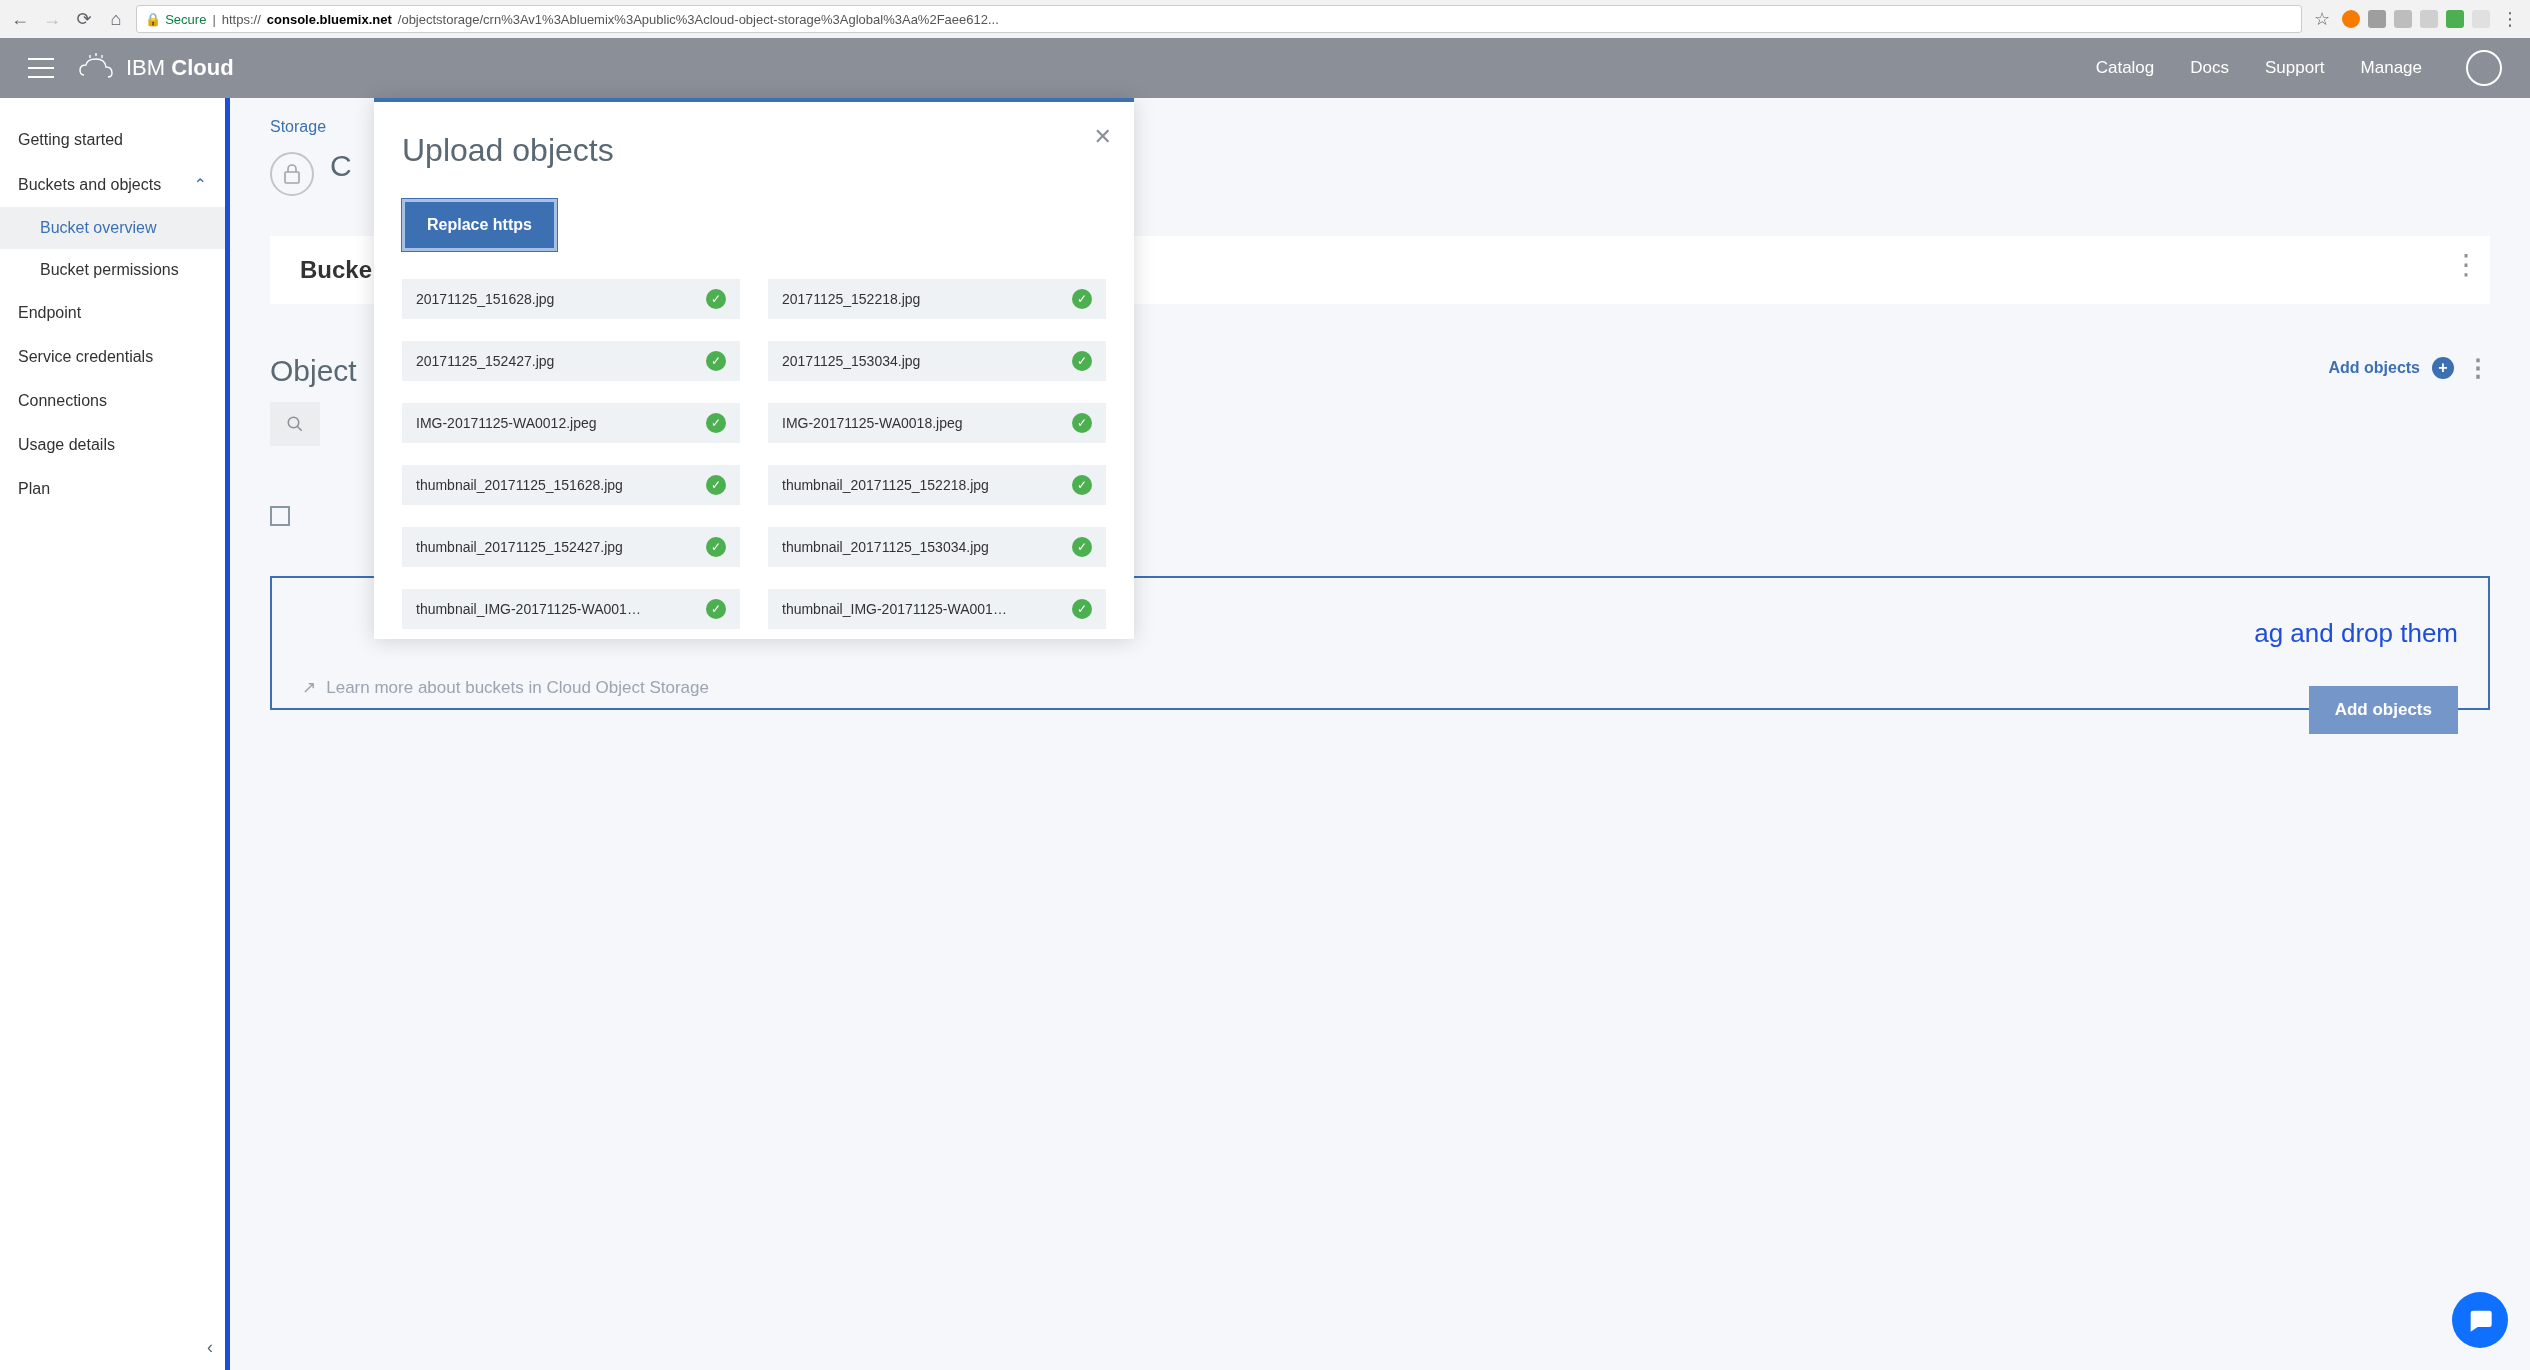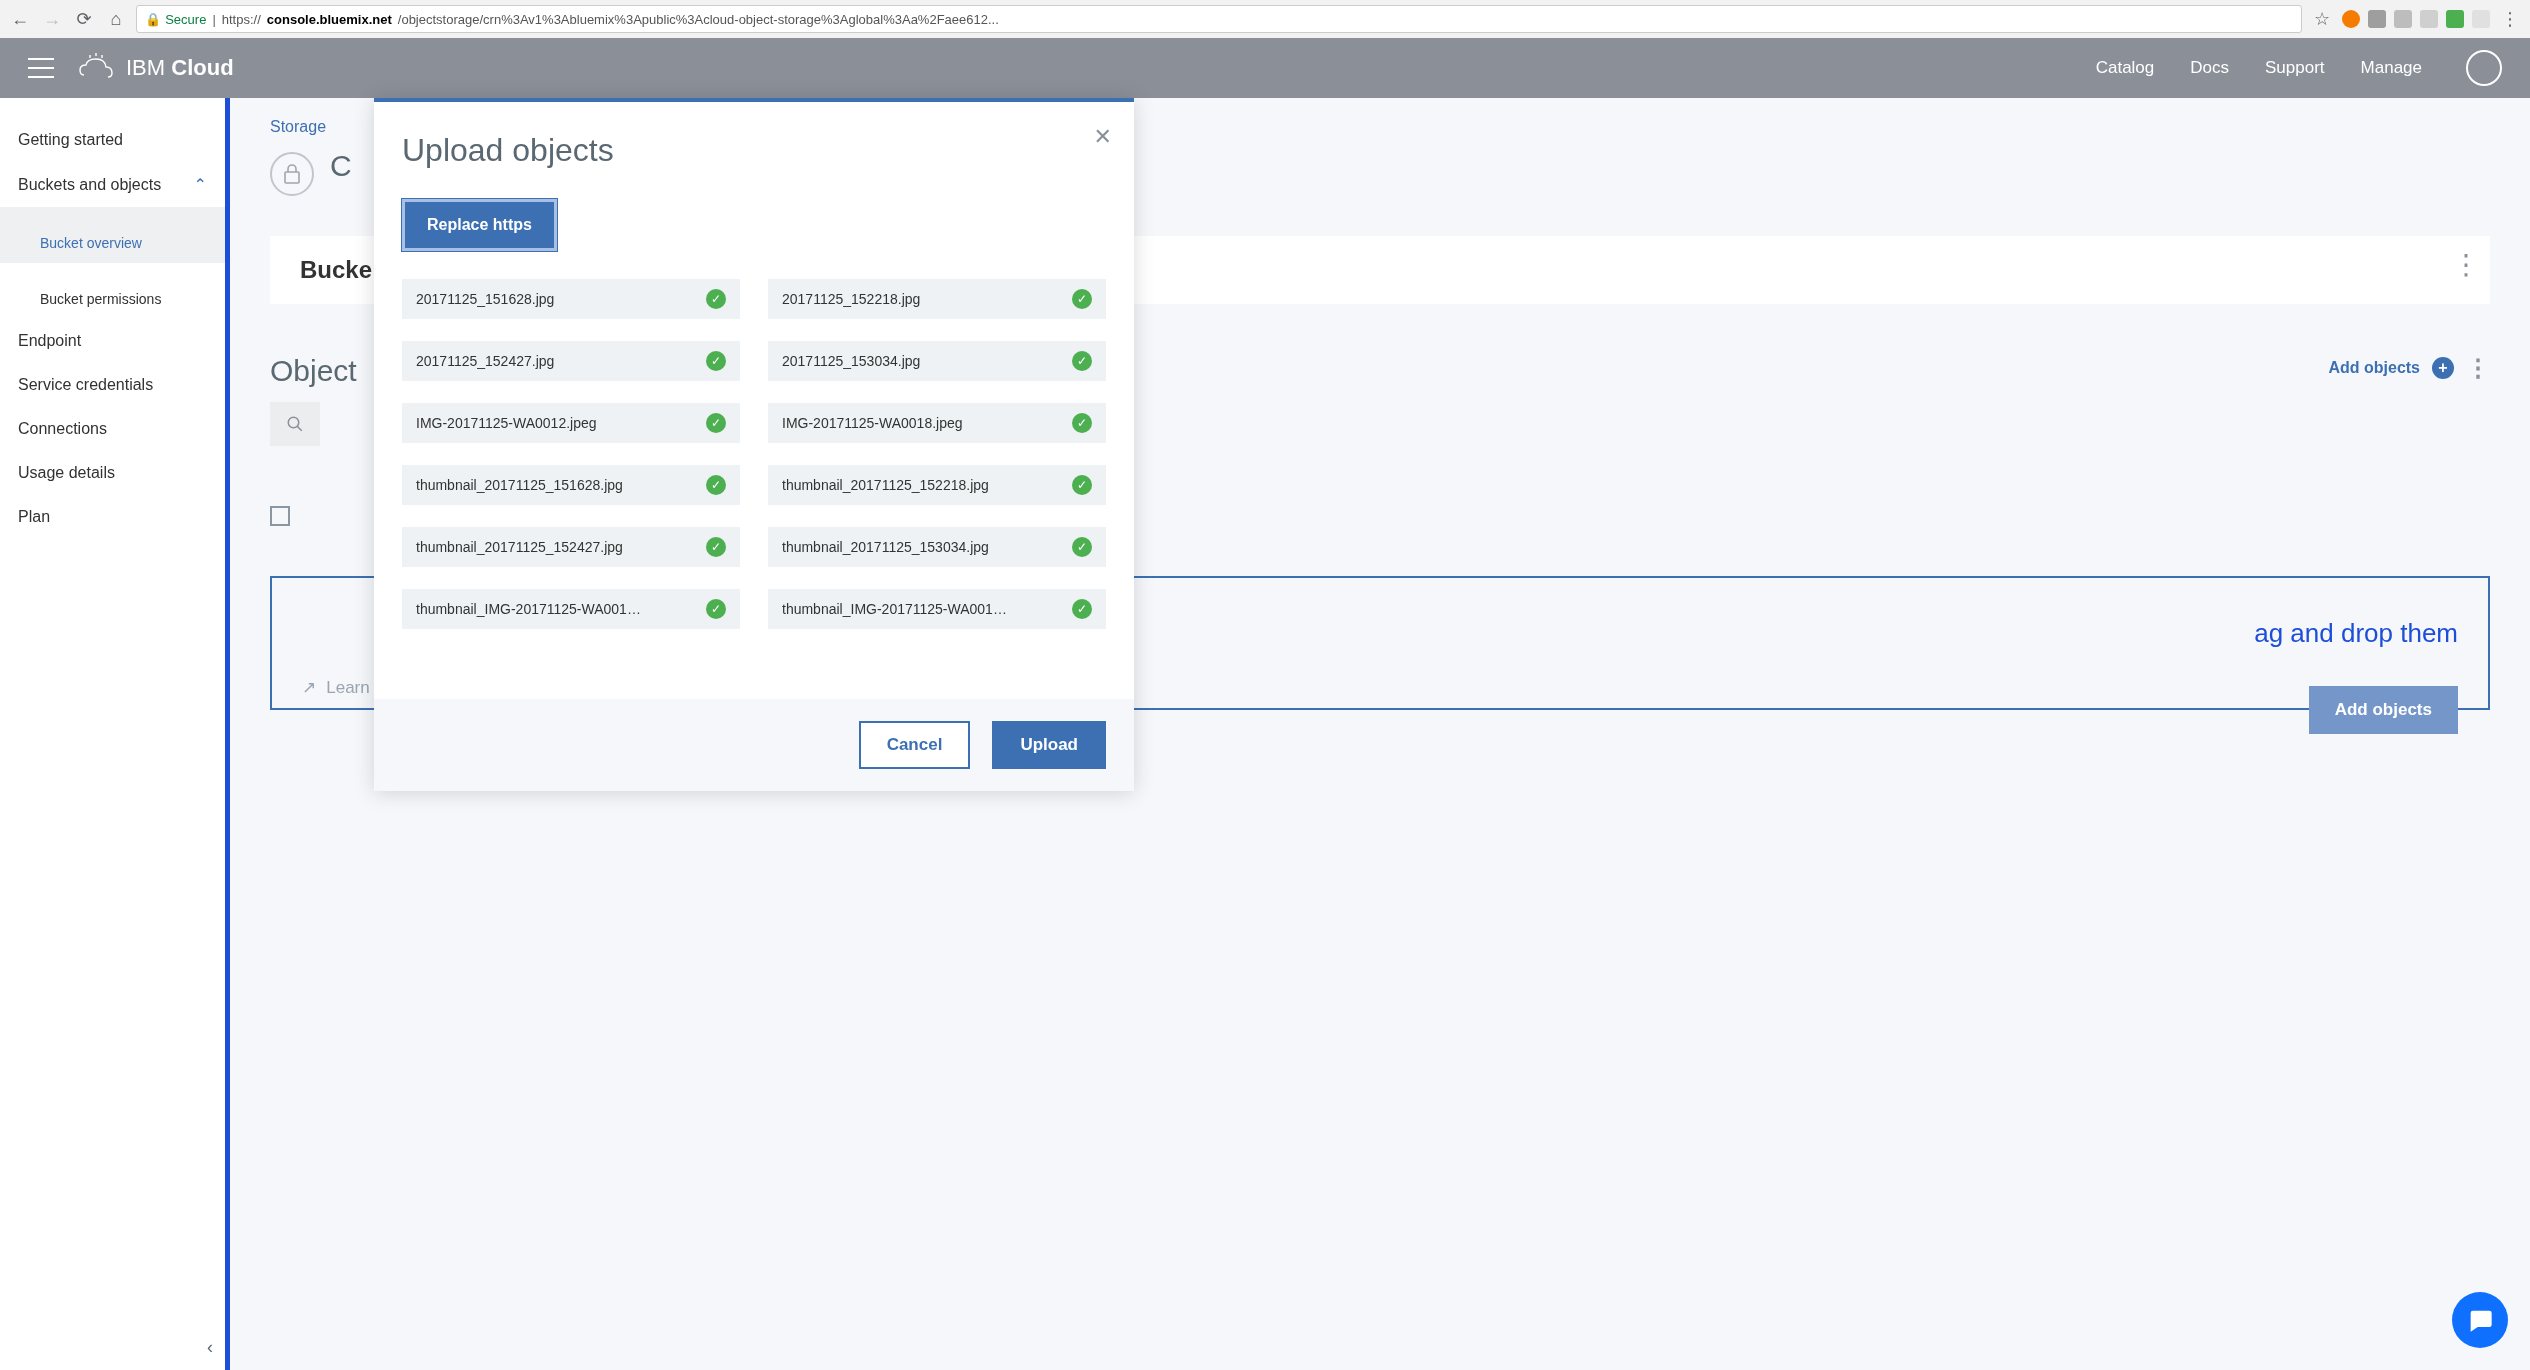--- a/index.html
+++ b/index.html
@@ -28,21 +28,21 @@
   .brand-logo{ width:36px; height:30px; position:relative;}
   .brand-logo svg{stroke:#fff;}
   .header-nav{ margin-left:auto; display:flex; gap:36px; font-size:17px;}
   .avatar{ width:36px; height:36px; border:2px solid #fff; border-radius:50%; margin-left:20px;}
 
   
   .main { display:flex; height:calc(100vh - 98px); position:relative;}
   .sidebar { width:230px; background:#fff; border-right:5px solid #1d4ed8; padding-top:20px; position:relative;}
   .side-item{ padding:13px 18px; font-size:16px; color:#323232; cursor:pointer;}
   .side-item.expandable{display:flex;align-items:center;justify-content:space-between;}
-  .side-sub{ padding:28px 18px 12px 40px; font-size:14px; color:#323232; cursor:pointer;}
+  .side-sub{ padding:12px 18px 12px 40px; font-size:16px; color:#323232; cursor:pointer;}
   .side-sub.active{ background:#eef0f2; color:#3d70b2; font-weight:500;}
   .side-collapse{ position:absolute; bottom:12px; right:12px; color:#5a6872; font-size:18px;}
 
   
   .content { flex:1; background:#f5f7fa; padding:20px 40px; position:relative; color:#5a6872;}
   .breadcrumb{ color:#3d70b2; font-size:16px;}
   .storage-icon{ width:44px; height:44px; border:2px solid #c0c6cc; border-radius:50%; display:inline-flex; align-items:center;justify-content:center; margin-top:16px; color:#a0a6ac;}
   .bucket-box{ background:#fff; margin-top:40px; padding:20px 30px; font-size:24px; font-weight:600; color:#333;}
   .objects-row{display:flex;align-items:flex-start;justify-content:space-between;margin-top:50px;}
   .objects-title{font-size:30px; color:#5a6872;}
@@ -241,24 +241,20 @@
         <div class="file-row">
             <span class="file-name">thumbnail_IMG-20171125-WA0012.jpeg</span>
             <span class="check">✓</span>
           </div>
         <div class="file-row">
             <span class="file-name">thumbnail_IMG-20171125-WA0018.jpeg</span>
             <span class="check">✓</span>
           </div>
       </div>
     </div>
-    <div class="modal-footer">
-      <div class="btn btn-cancel">Cancel</div>
-      <div class="btn btn-upload">Upload</div>
-    </div>
   </div>
 </div>
 
 <div class="chat-fab">
   <svg width="28" height="28" viewBox="0 0 24 24">
       <path d="M4 4h16a2 2 0 0 1 2 2v10a2 2 0 0 1-2 2H10l-6 4V6a2 2 0 0 1 2-2z"></path>
     </svg>
 </div>
 
 </body></html>

